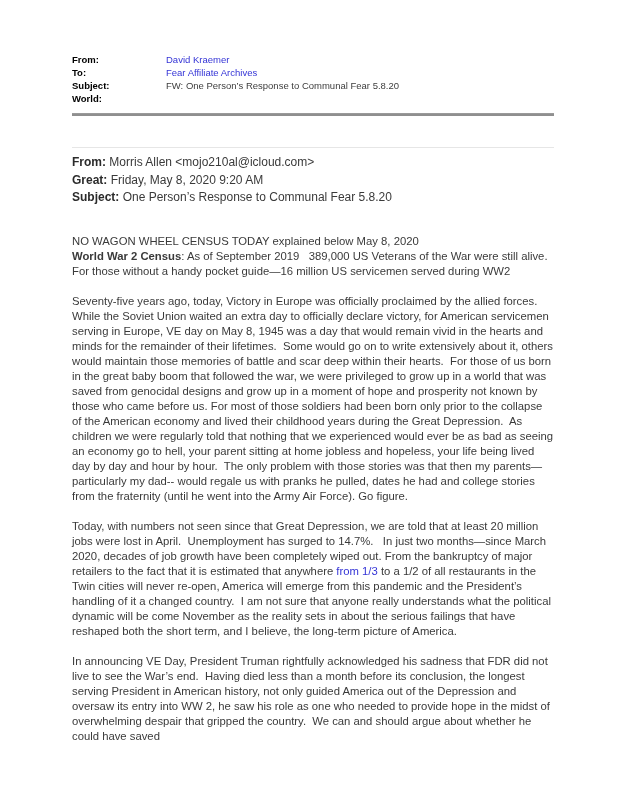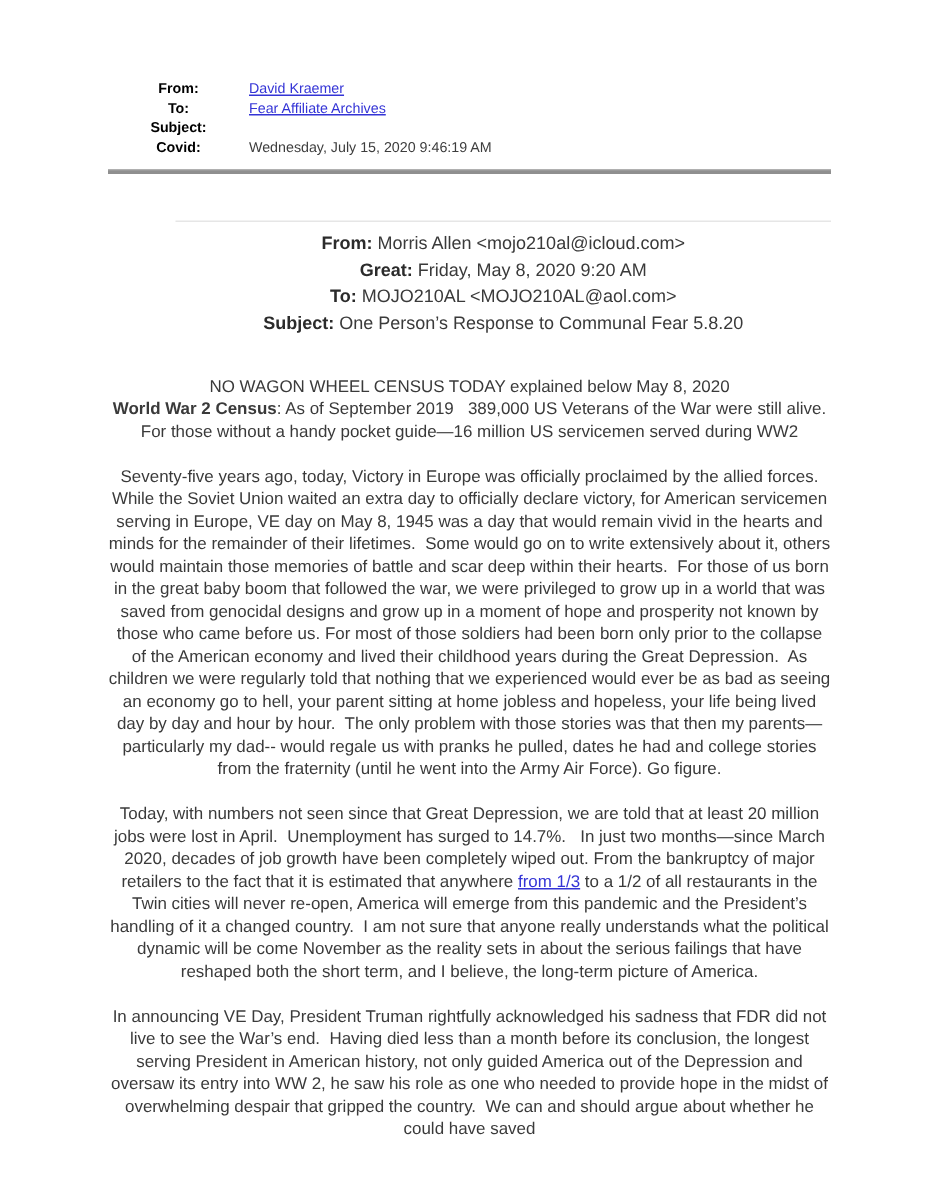--- a/index.html
+++ b/index.html
@@ -7,44 +7,42 @@
     position: relative;
     width: 618px;
     height: 800px;
     margin: 0;
     background: #ffffff;
     box-sizing: border-box;
     padding: 53px 64px 0 72px;
     font-family: "Liberation Sans", sans-serif;
     color: #3a3a3a;
     overflow: hidden;
-    text-align: center;
   }
 
   
   .outer-header { font-size: 9.5px; line-height: 13px; }
   .oh-row { display: flex; }
   .oh-label { font-weight: bold; color: #000000; width: 94px; flex: none; }
   .oh-value { color: #3d3d3d; }
 
-  a.hlink { color: #3434d6; text-decoration: underline; cursor: pointer; }
+  a.hlink { color: #3434d6; cursor: pointer; }
 
   .divider {
     margin-top: 8px;
     height: 2px;
     border-top: 1px solid #9a9a9a;
     background: #8f8f8f;
   }
 
   
   .fwd-section {
     margin-top: 31px;
     border-top: 1px solid #e6e6e6;
     padding-top: 6px;
-    margin-left: 45px;
   }
   .fwd-row { font-size: 12px; line-height: 17.5px; }
   .fwd-label { font-weight: bold; color: #2b2b2b; }
   .fwd-value { color: #3a3a3a; }
 
   
   .body-text { margin-top: 27px; font-size: 11.3px; line-height: 15px; color: #3a3a3a; }
   .para { margin: 0 0 15px 0; white-space: pre-wrap; }
   .b { font-weight: bold; }
 </style>
@@ -57,38 +55,35 @@
     <div class="oh-row">
       <span class="oh-label">From:</span>
       <a class="hlink">David Kraemer</a>
     </div>
     <div class="oh-row">
       <span class="oh-label">To:</span>
       <a class="hlink">Fear Affiliate Archives</a>
     </div>
     <div class="oh-row">
       <span class="oh-label">Subject:</span>
+      <span class="oh-value">FW: One Person’s Response to Communal Fear 5.8.20</span>
     </div>
     <div class="oh-row">
-      <span class="oh-label">Covid:</span>
-      <span class="oh-value">Wednesday, July 15, 2020 9:46:19 AM</span>
+      <span class="oh-label">World:</span>
     </div>
   </div>
 
   <div class="divider"></div>
 
   <div class="fwd-section">
     <div class="fwd-row">
       <span class="fwd-label">From:</span><span class="fwd-value"> Morris Allen &lt;mojo210al@icloud.com&gt;</span>
     </div>
     <div class="fwd-row">
       <span class="fwd-label">Great:</span><span class="fwd-value"> Friday, May 8, 2020 9:20 AM</span>
-    </div>
-    <div class="fwd-row">
-      <span class="fwd-label">To:</span><span class="fwd-value"> MOJO210AL &lt;MOJO210AL@aol.com&gt;</span>
     </div>
     <div class="fwd-row">
       <span class="fwd-label">Subject:</span><span class="fwd-value"> One Person’s Response to Communal Fear 5.8.20</span>
     </div>
   </div>
 
   <div class="body-text">
 
     <div class="para"><span>NO WAGON WHEEL CENSUS TODAY explained below May 8, 2020</span>
 <span class="b">World War 2 Census</span><span>: As of September 2019   389,000 US Veterans of the War were still alive.  For those without a handy pocket guide—16 million US servicemen served during WW2</span></div>

